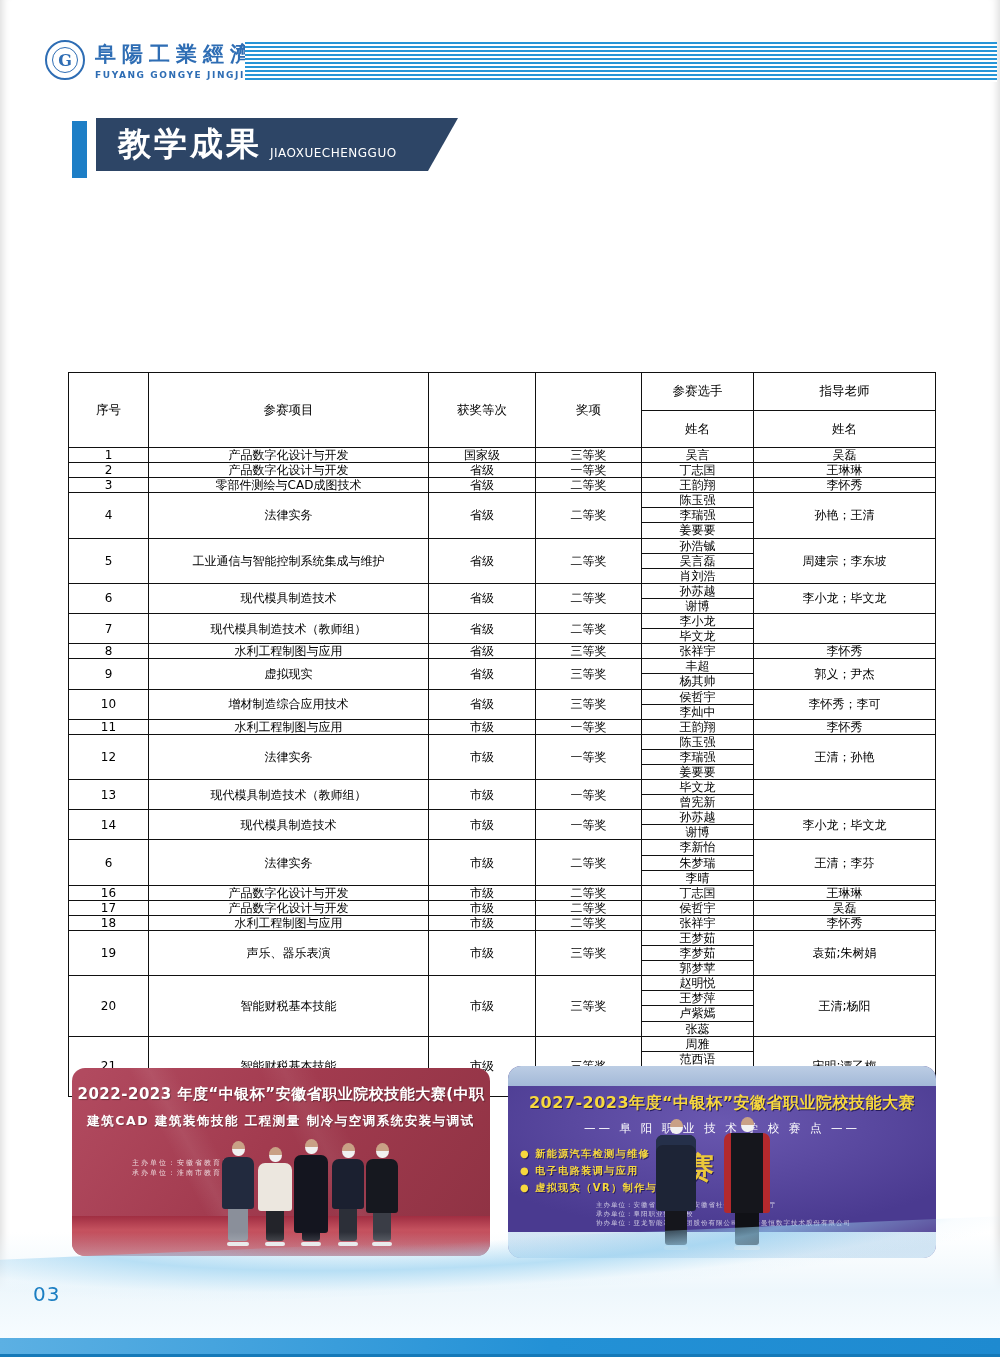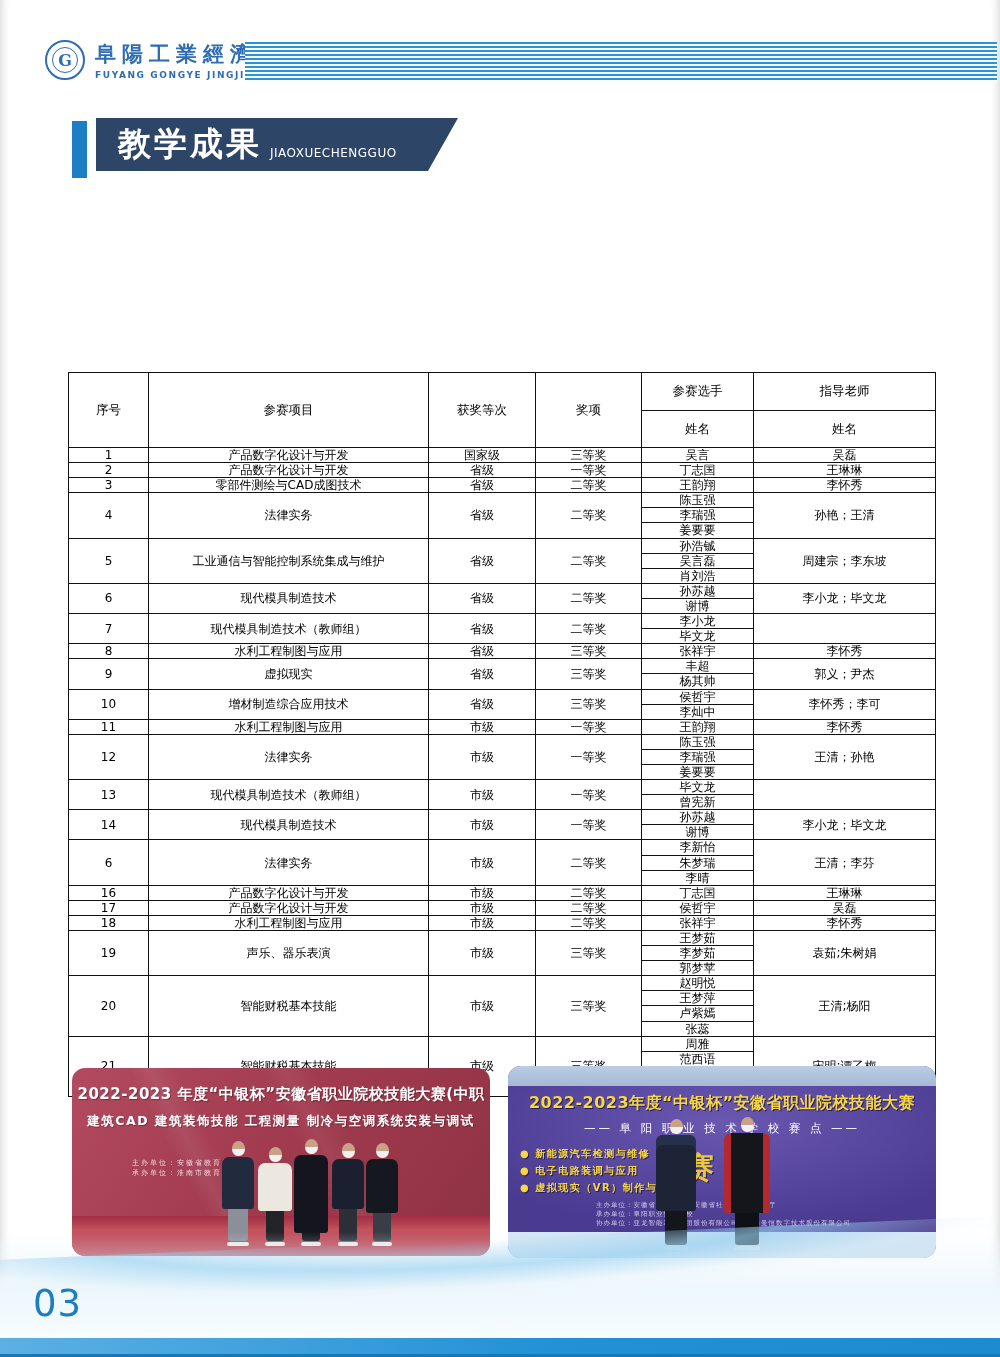--- a/index.html
+++ b/index.html
@@ -87,21 +87,21 @@
   .p-torso { border-radius:7px 7px 3px 3px; margin-top:1px; }
   .p-legs { margin:0 auto; border-radius:0 0 3px 3px; }
   .p-shoes { height:4px; margin:1px auto 0; border-radius:2px; background:#e8e8e8; }
 
   
   .footer-bg { position:absolute; left:0; right:0; top:1232px; height:107px;
           background:linear-gradient(180deg,rgba(255,255,255,0) 0%,#eef7fc 55%,#f7fcff 100%); }
   .footer-bg::before { content:""; position:absolute; top:6px; left:-6%; width:112%; height:52px;
           background:radial-gradient(55% 150% at 45% -40%,rgba(255,255,255,0) 30%,rgba(150,208,240,.65) 62%,rgba(214,237,250,.15) 88%,transparent 100%);
           transform:rotate(-2.5deg); }
-  .page-num { position:absolute; left:33px; top:1282px; color:#1b7ec2; font-size:37px;
+  .page-num { position:absolute; left:33px; top:1282px; color:#1b7ec2; font-size:20px;
           letter-spacing:1px; }
   .bottom-bar { position:absolute; bottom:0; left:0; right:0; height:19px;
           background:linear-gradient(90deg,#5cb0e3,#2391d6 55%,#1e8ad0);
           box-shadow:inset 0 -3px 0 #1579b8; }
 </style>
 </head>
 <body>
 
 <div class="page">
 
@@ -424,21 +424,21 @@
       <div class="p-head"></div>
         <div class="p-torso" style="height:54px;background:#16181f"></div>
       <div class="p-legs" style="width:18px;height:28px;background:#3a3d46"></div>
         <div class="p-shoes" style="width:20px"></div>
     </div>
   </div>
 
   <div class="photo photo-right">
     <div class="pr-sky"></div>
     <div class="pr-banner">
-      <div class="pr-title">2022-2023年度“中银杯”安徽省职业院校技能大赛</div>
+      <div class="pr-title">2027-2023年度“中银杯”安徽省职业院校技能大赛</div>
       <div class="pr-sub">—— 阜 阳 职 业 技 术 学 校 赛 点 ——</div>
       <div class="pr-bullets">
         <div>
             <div>●  新能源汽车检测与维修</div>
             <div>●  电子电路装调与应用</div>
             <div>●  虚拟现实（VR）制作与应用</div>
           </div>
       </div>
       <div class="pr-char">赛</div>
       <div class="pr-credits">

